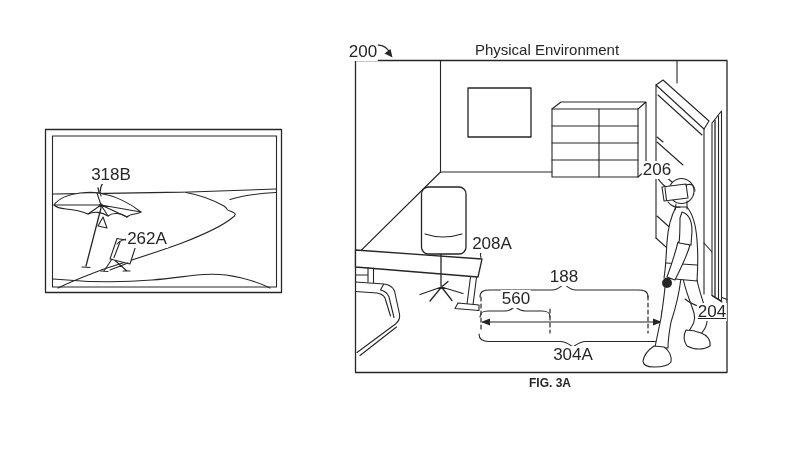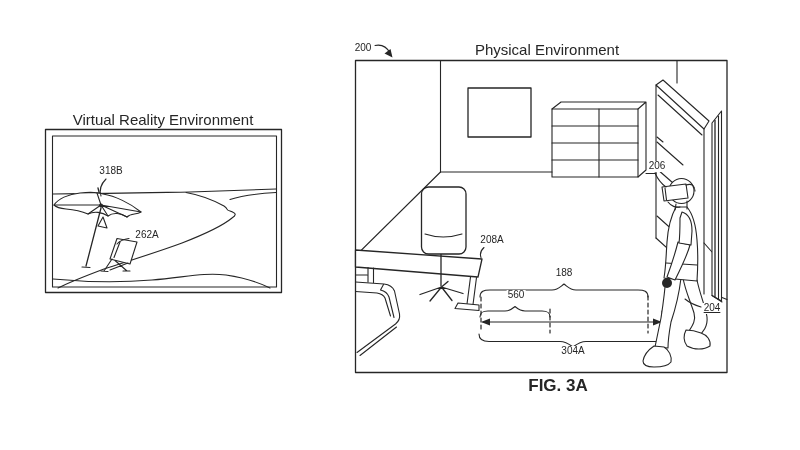--- a/index.html
+++ b/index.html
@@ -4,24 +4,24 @@
 <style>
   html,body{margin:0;padding:0;background:#fff;}
   .stage{position:relative;width:800px;height:450px;background:#fff;overflow:hidden;
          font-family:"Liberation Sans",sans-serif;color:#222;}
   .stage svg{position:absolute;left:0;top:0;}
   .ln{fill:none;stroke:var(--ink,#262626);stroke-width:1.3;stroke-linecap:round;stroke-linejoin:round;}
   .fw{fill:#fff;stroke:var(--ink,#262626);stroke-width:1.3;stroke-linecap:round;stroke-linejoin:round;}
   .fd{fill:var(--ink,#262626);stroke:none;}
   .thin{stroke-width:1.1;}
   .dash{stroke-dasharray:4 3;stroke-width:1.2;}
-  .lbl{position:absolute;transform:translateX(-50%);font-size:10px;line-height:1.05;
+  .lbl{position:absolute;transform:translateX(-50%);font-size:17px;line-height:1.05;
        color:var(--ink,#262626);background:#fff;padding:0 1px;white-space:nowrap;}
   .title{font-size:15px;}
-  .caption{font-weight:bold;font-size:17px;margin-left:8px;}
+  .caption{font-weight:bold;font-size:12px;}
 </style>
 </head>
 <body style="--ink: #262626; background: rgb(255, 255, 255);">
 
 <div class="stage">
 
   <svg width="800" height="450" viewBox="0 0 800 450">
 
     <g>
       <rect class="ln" x="45.5" y="129.5" width="236" height="163" stroke-width="2.2"></rect>
@@ -145,21 +145,20 @@
 
     <path class="ln thin" d="M655,173 Q659,182 666,187"></path>
     <path class="ln thin" d="M484,247.5 Q479,252 481,257.5"></path>
     <path class="ln thin" d="M701,307 Q691,304 685,299"></path>
     <g>
       <path class="ln thin" d="M375,45.5 Q385,43.5 390,53"></path>
       <path class="fd" d="M392.5,57.5 L384.5,53.5 L390.5,49 Z"></path>
     </g>
   </svg>
 
-  <div class="lbl title" style="left:163px;top:112px;">Virtual Reality Environment</div>
   <div class="lbl" style="left:111px;top:166px;">318B</div>
   <div class="lbl" style="left:147px;top:230px;">262A</div>
 
   <div class="lbl title" style="left:547px;top:42px;">Physical Environment</div>
   <div class="lbl" style="left:363px;top:43px;">200</div>
   <div class="lbl" style="left:657px;top:161px;">206</div>
   <div class="lbl" style="left:492px;top:235px;">208A</div>
   <div class="lbl" style="left:564px;top:268px;">188</div>
   <div class="lbl" style="left:516px;top:290px;">560</div>
   <div class="lbl" style="left:573px;top:346px;">304A</div>

